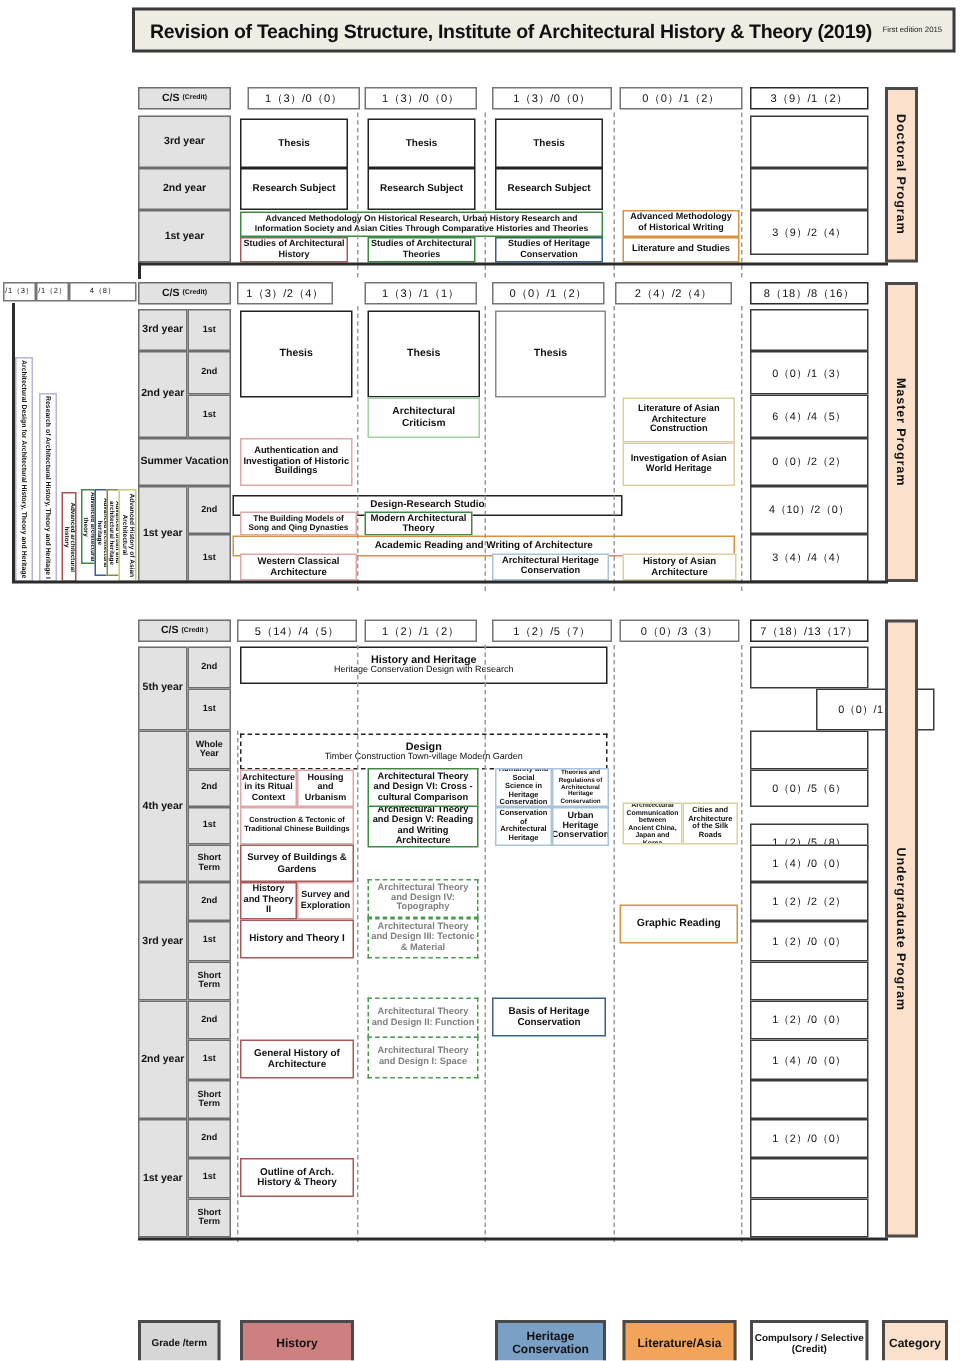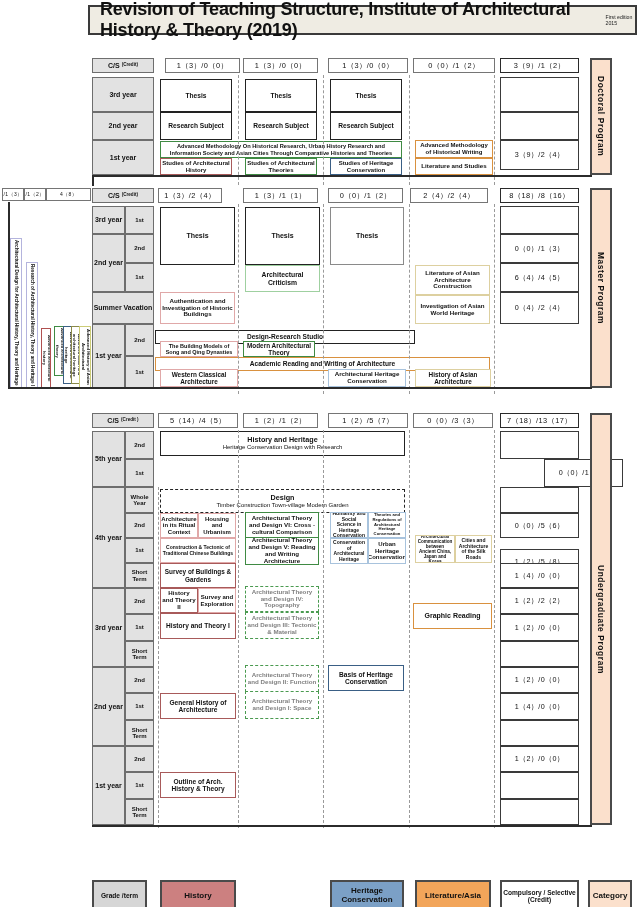--- a/index.html
+++ b/index.html
@@ -19,21 +19,21 @@
   .abs { position: absolute; }
 
   
   #title-bar {
     left: 88px; top: 5px; width: 549px; height: 30px;
     background: #efece3;
     border: 2px solid #3a3a3a;
     display: flex; align-items: center;
   }
   #title-text {
-    font-size: 18px; font-weight: bold; letter-spacing: -0.2px;
+    font-size: 13px; font-weight: bold; letter-spacing: -0.2px;
     margin-left: 10px; color: #111;
   }
   #title-sub { font-size: 5.2px; margin-left: 7px; color: #222; letter-spacing: 0px;}
 
   
   .cell {
     position: absolute;
     display: flex; align-items: center; justify-content: center;
     text-align: center;
     line-height: 1.08;
@@ -226,21 +226,23 @@
   <div class="course c-hist-l" style="left:160px;top:341px;width:78px;height:16px;font-size:5.5px;">The Building Models of Song and Qing Dynasties</div>
   <div class="course c-theo" style="left:243px;top:341px;width:72px;height:16px;font-size:6.4px;">Modern Architectural Theory</div>
   <div class="course c-lit" style="left:155px;top:357px;width:335px;height:14px;font-size:6.6px;">Academic Reading and Writing of Architecture</div>
   <div class="course c-hist-l" style="left:160px;top:369px;width:78px;height:18px;font-size:6.4px;">Western Classical Architecture</div>
   <div class="course c-heri-l" style="left:328px;top:369px;width:78px;height:18px;font-size:6.2px;">Architectural Heritage Conservation</div>
   <div class="course c-lit-l" style="left:415px;top:369px;width:76px;height:18px;font-size:6.4px;">History of Asian Architecture</div>
 
   <div class="cell creditcell" style="left:500px;top:206px;width:79px;height:28px;"></div>
   <div class="cell creditcell" style="left:500px;top:234px;width:79px;height:29px;">0（0）/1（3）</div>
   <div class="cell creditcell" style="left:500px;top:263px;width:79px;height:29px;">6（4）/4（5）</div>
-  <div class="cell creditcell" style="left:500px;top:292px;width:79px;height:32px;">0（4）/2（4）</div>
+  <div class="cell creditcell" style="left:500px;top:292px;width:79px;height:32px;">0（0）/2（2）</div>
+  <div class="cell creditcell" style="left:500px;top:324px;width:79px;height:32px;">4（10）/2（0）</div>
+  <div class="cell creditcell" style="left:500px;top:356px;width:79px;height:32px;">3（4）/4（4）</div>
 
   <div class="abs prog" style="left:590px;top:188px;width:22px;height:200px;">
     <span>Master Program</span>
   </div>
 
   <div class="abs dash-v" style="left:238px;top:204px;height:190px;width:1px;"></div>
   <div class="abs dash-v" style="left:323px;top:204px;height:190px;width:1px;"></div>
   <div class="abs dash-v" style="left:409px;top:204px;height:190px;width:1px;"></div>
   <div class="abs dash-v" style="left:494px;top:204px;height:190px;width:1px;"></div>
   <div class="abs sep-line" style="left:8px;top:202px;width:1.5px;height:186px;"></div>

